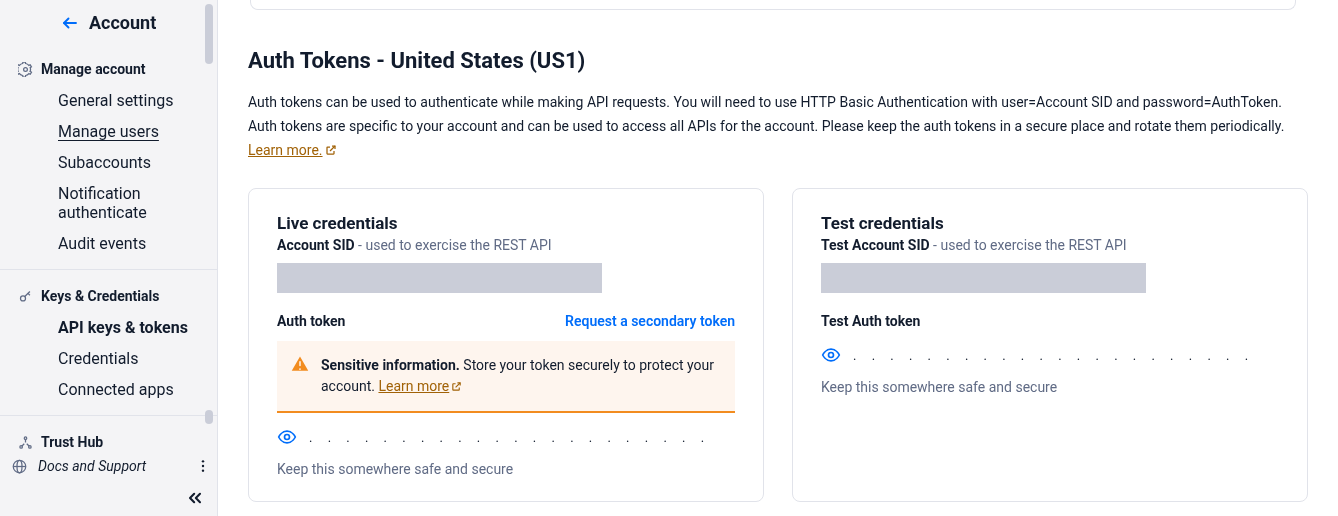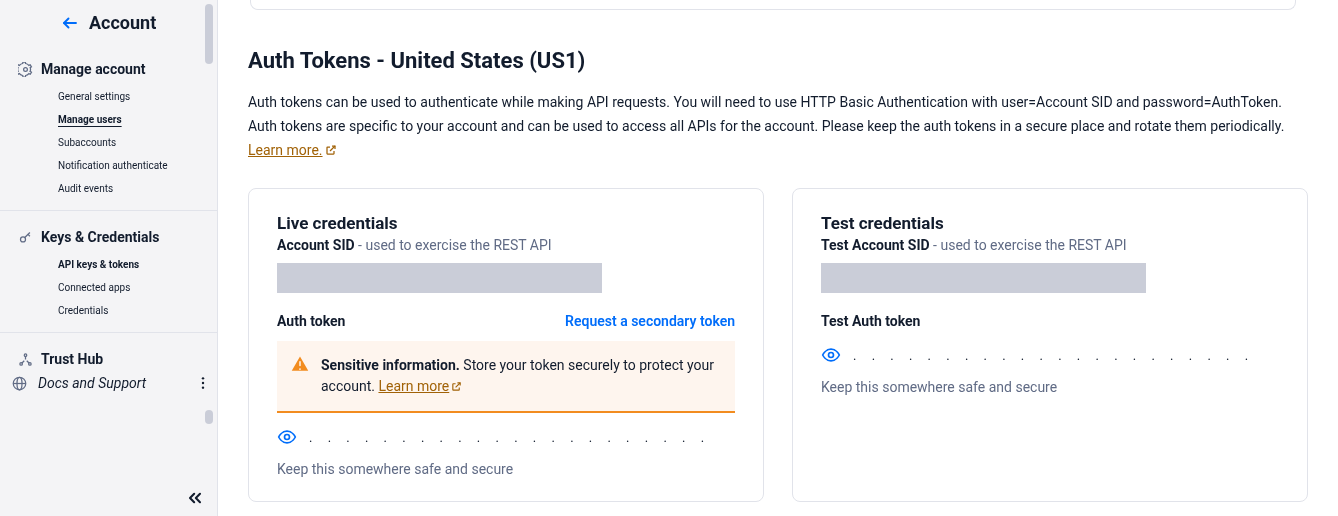--- a/index.html
+++ b/index.html
@@ -49,28 +49,27 @@
     font-size: 14px;
     cursor: pointer;
   }
   .section-icon {
     color: #606b85;
     display: inline-flex;
   }
   .nav-item {
     display: block;
     padding: 6px 18px 6px 58px;
-    font-size: 10px;
+    font-size: 16px;
     color: #121c2d;
     cursor: pointer;
   }
   .nav-item.active {
     text-decoration: underline;
     text-underline-offset: 3px;
-    font-weight: bold;
   }
   .nav-item.bold {
     font-weight: 700;
   }
   .divider {
     height: 1px;
     background: #e1e3ea;
     margin: 4px 0;
   }
   .docs-support-row {
@@ -256,22 +255,22 @@
         <span class="section-icon">
           <svg width="15" height="15" viewBox="0 0 24 24" fill="none" stroke="currentColor" stroke-width="2">
               <circle cx="8" cy="15" r="4"></circle>
               <path d="M10.9 12.1 19 4"></path>
               <path d="m16 7 3 3"></path>
             </svg>
         </span>
         <span>Keys &amp; Credentials</span>
       </div>
       <span class="nav-item bold">API keys &amp; tokens</span>
+      <span class="nav-item">Credentials</span>
       <span class="nav-item">Connected apps</span>
-      <span class="nav-item">Credentials</span>
     </div>
 
     <div class="divider"></div>
 
     <div class="section" style="padding-bottom:0">
       <div class="section-title" style="padding-bottom:2px">
         <span class="section-icon">
           <svg width="15" height="15" viewBox="0 0 24 24" fill="none" stroke="currentColor" stroke-width="2">
               <circle cx="12" cy="5" r="2"></circle>
               <circle cx="5" cy="19" r="2"></circle>

